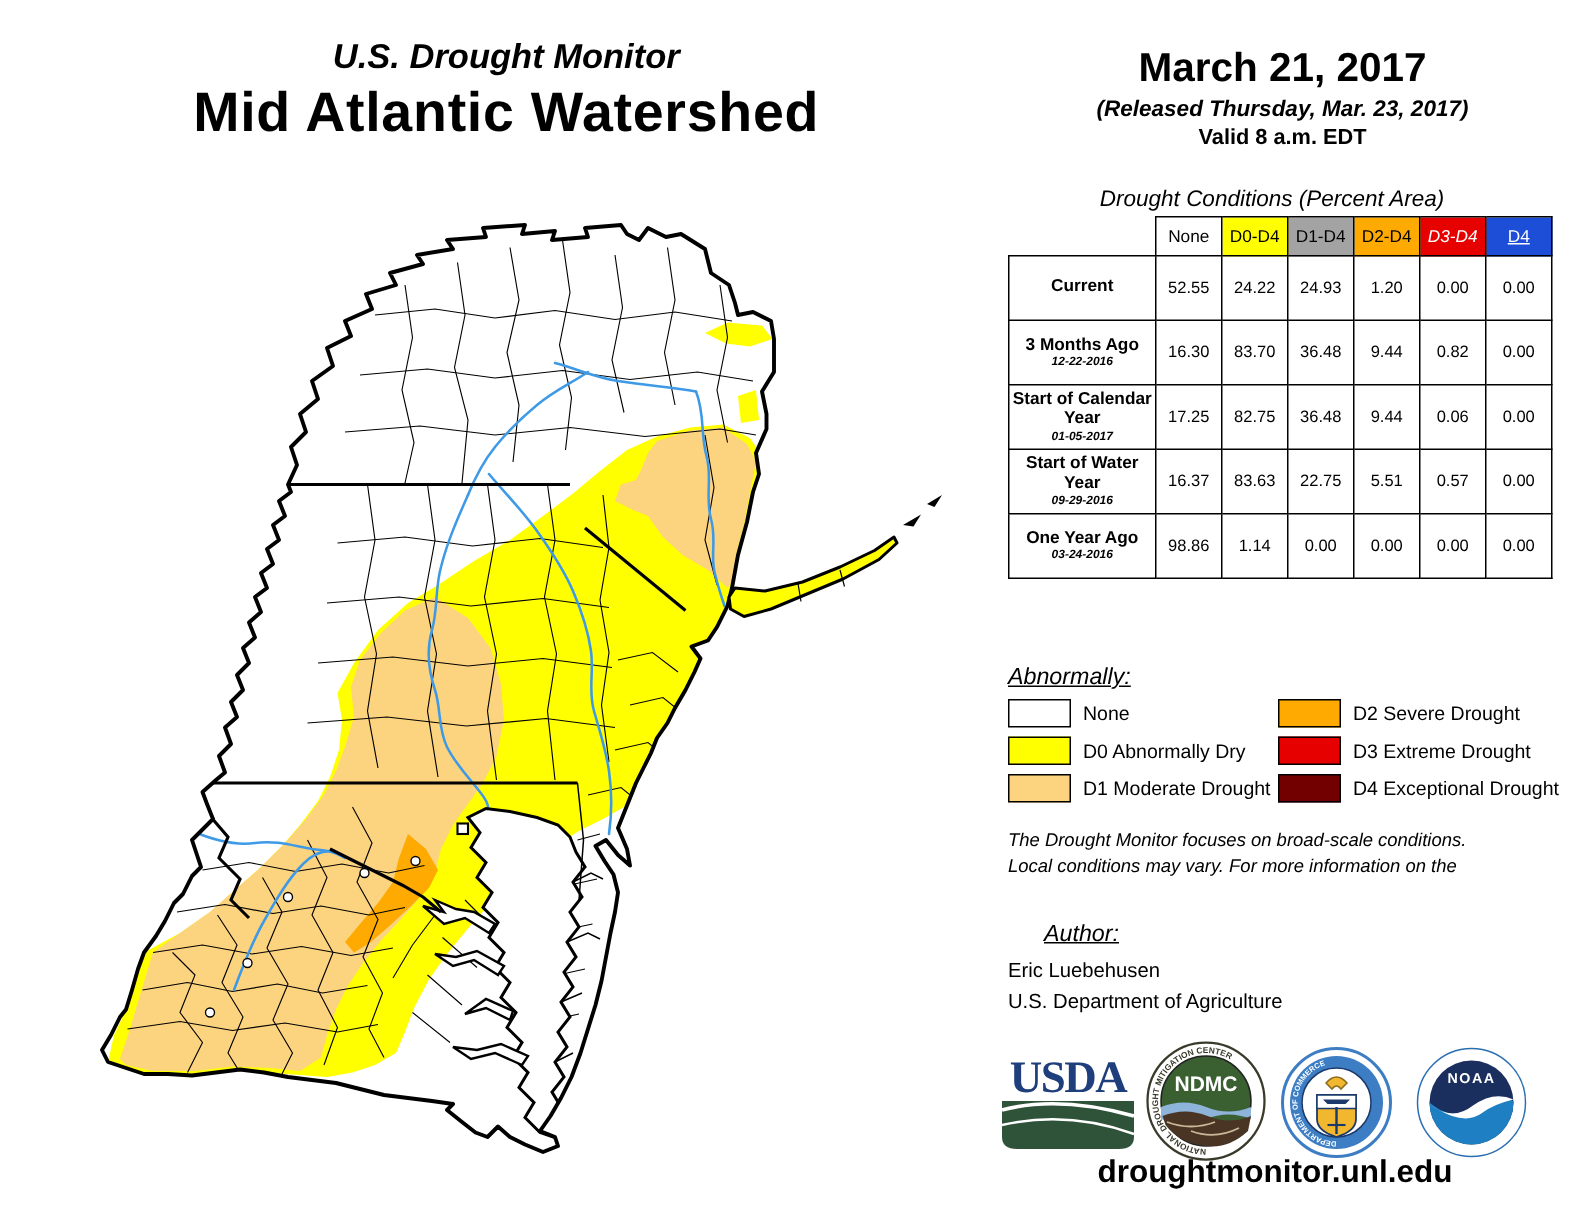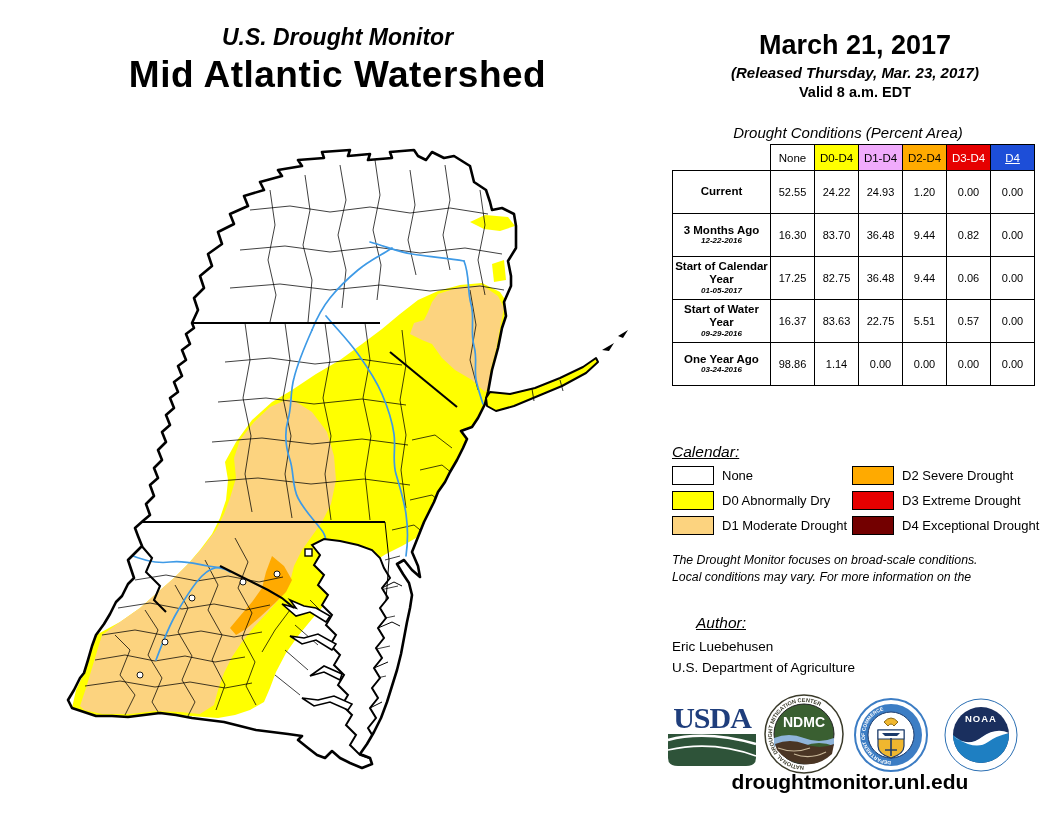--- a/index.html
+++ b/index.html
@@ -19,22 +19,22 @@
   #cond-table{left:672px;top:144px;border-collapse:collapse;table-layout:fixed;}
   #cond-table td{border:1.5px solid #000;text-align:center;vertical-align:middle;
                  font-size:11px;padding:0;}
   #cond-table td.lbl{width:97px;font-weight:bold;font-size:11.5px;line-height:1.1;}
   #cond-table td.val{width:43px;}
   #cond-table tr.hdr td{height:25px;font-size:11.5px;}
   #cond-table tr.datarow td{height:42px;}
   #cond-table td.corner{border:none;background:#fff;}
   .rowdate{display:block;font-size:8px;font-style:italic;font-weight:bold;margin-top:1px;}
   .c0{background:#FFFFFF;color:#000;} .c1{background:#FFFF00;color:#000;}
-  .c2{background:#f0abfc;color:#000;} .c3{background:#FFAA00;color:#000;}
-  .c4{background:#E60000;color:#fff;} .c5{background:#1d4ed8;color:#fff;text-decoration:underline;}
+  .c2{background:#a3a3a3;color:#000;} .c3{background:#FFAA00;color:#000;}
+  .c4{background:#E60000;color:#fff;font-style:italic;} .c5{background:#1d4ed8;color:#fff;text-decoration:underline;}
   
   #legend-title{left:672px;top:443px;font-style:italic;font-size:15.5px;text-decoration:underline;}
   .leg-item{position:absolute;height:20px;}
   .leg-sw{display:inline-block;width:40px;height:17px;border:1px solid #000;vertical-align:middle;}
   .leg-lb{display:inline-block;margin-left:8px;font-size:13px;vertical-align:middle;}
   
   #notes{left:672px;top:552px;width:372px;font-style:italic;font-size:12.3px;line-height:1.35;}
   #author-title{left:696px;top:614px;font-style:italic;font-size:15.5px;text-decoration:underline;}
   #author-name{left:672px;top:639px;font-size:13.5px;}
   #author-org{left:672px;top:660px;font-size:13.5px;}
@@ -111,21 +111,21 @@
       <td class="val">98.86</td>
       <td class="val">1.14</td>
       <td class="val">0.00</td>
       <td class="val">0.00</td>
       <td class="val">0.00</td>
       <td class="val">0.00</td>
     </tr>
   </tbody>
     </table>
 
-  <div class="abs" id="legend-title">Calendar:</div>
+  <div class="abs" id="legend-title">Abnormally:</div>
   <div class="leg-item" style="left:672px;top:466px;">
     <span class="leg-sw" style="background:#FFFFFF"></span><span class="leg-lb">None</span>
   </div>
   <div class="leg-item" style="left:672px;top:491px;">
     <span class="leg-sw" style="background:#FFFF00"></span><span class="leg-lb">D0 Abnormally Dry</span>
   </div>
   <div class="leg-item" style="left:672px;top:516px;">
     <span class="leg-sw" style="background:#FCD37F"></span><span class="leg-lb">D1 Moderate Drought</span>
   </div>
   <div class="leg-item" style="left:852px;top:466px;">

